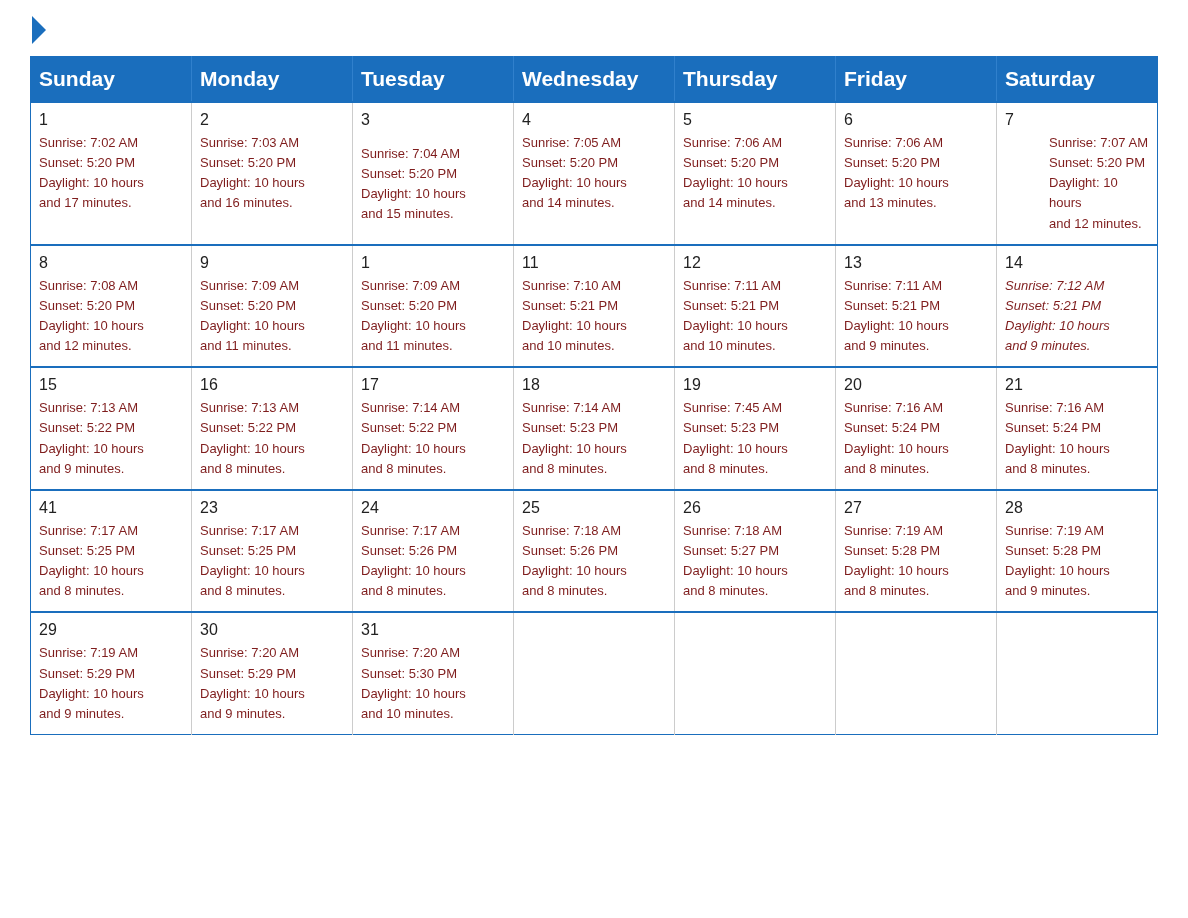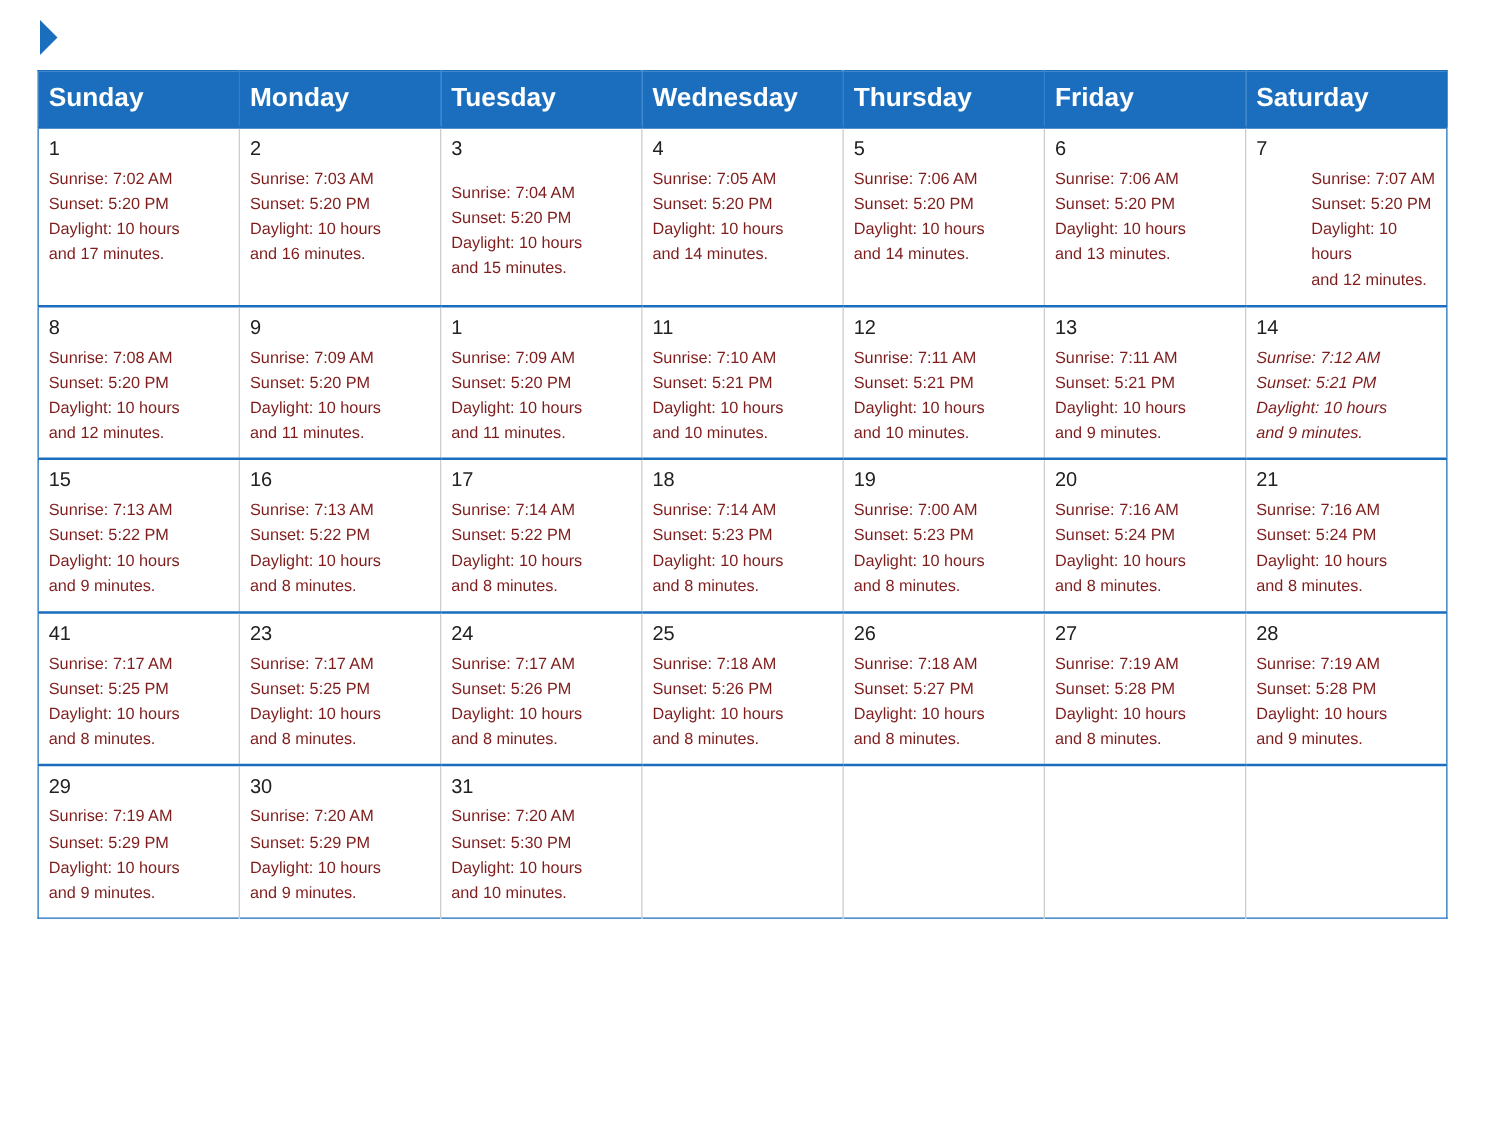--- a/index.html
+++ b/index.html
@@ -262,21 +262,21 @@
         </td>
         <td>
           <span class="day-num">18</span>
           <div class="day-info" style="white-space: pre-line;">Sunrise: 7:14 AM
 Sunset: 5:23 PM
 Daylight: 10 hours
 and 8 minutes.</div>
         </td>
         <td>
           <span class="day-num">19</span>
-          <div class="day-info" style="white-space: pre-line;">Sunrise: 7:00 AM
+          <div class="day-info" style="white-space: pre-line;">Sunrise: 7:45 AM
 Sunset: 5:23 PM
 Daylight: 10 hours
 and 8 minutes.</div>
         </td>
         <td>
           <span class="day-num">20</span>
           <div class="day-info" style="white-space: pre-line;">Sunrise: 7:16 AM
 Sunset: 5:24 PM
 Daylight: 10 hours
 and 8 minutes.</div>

